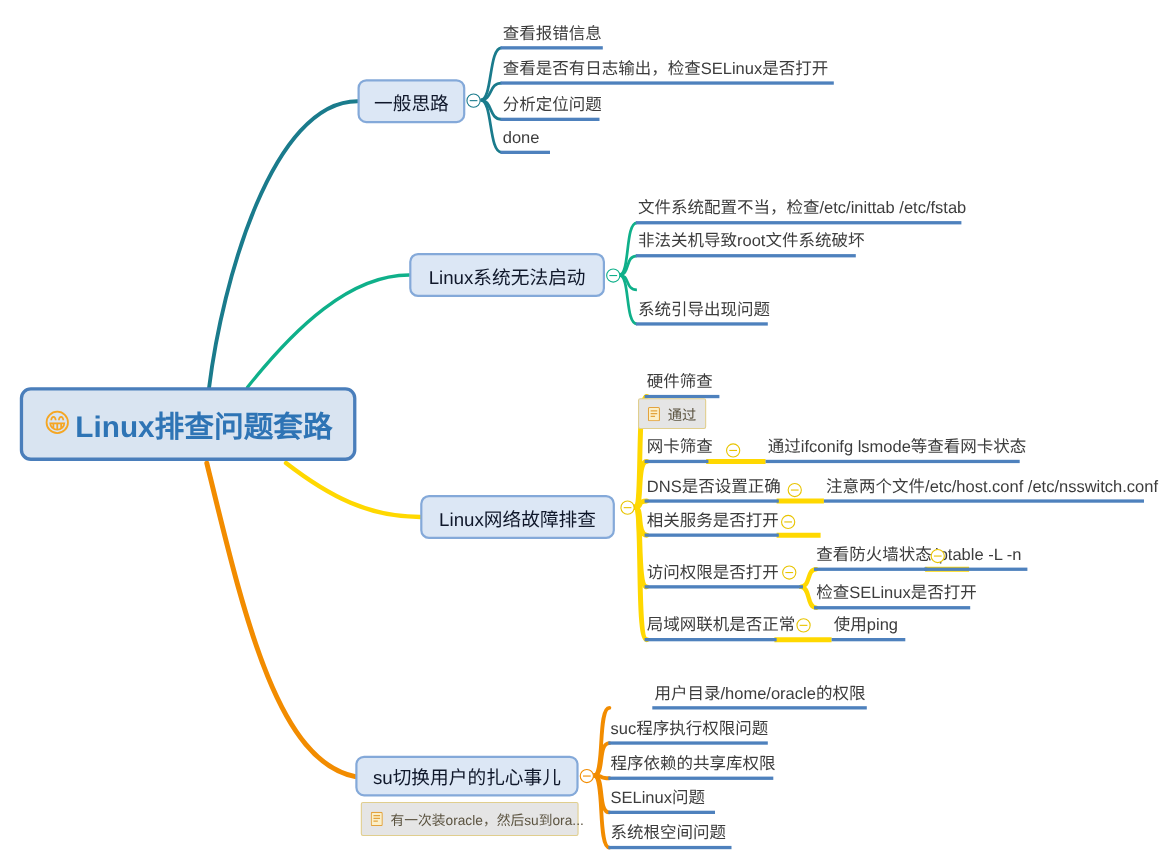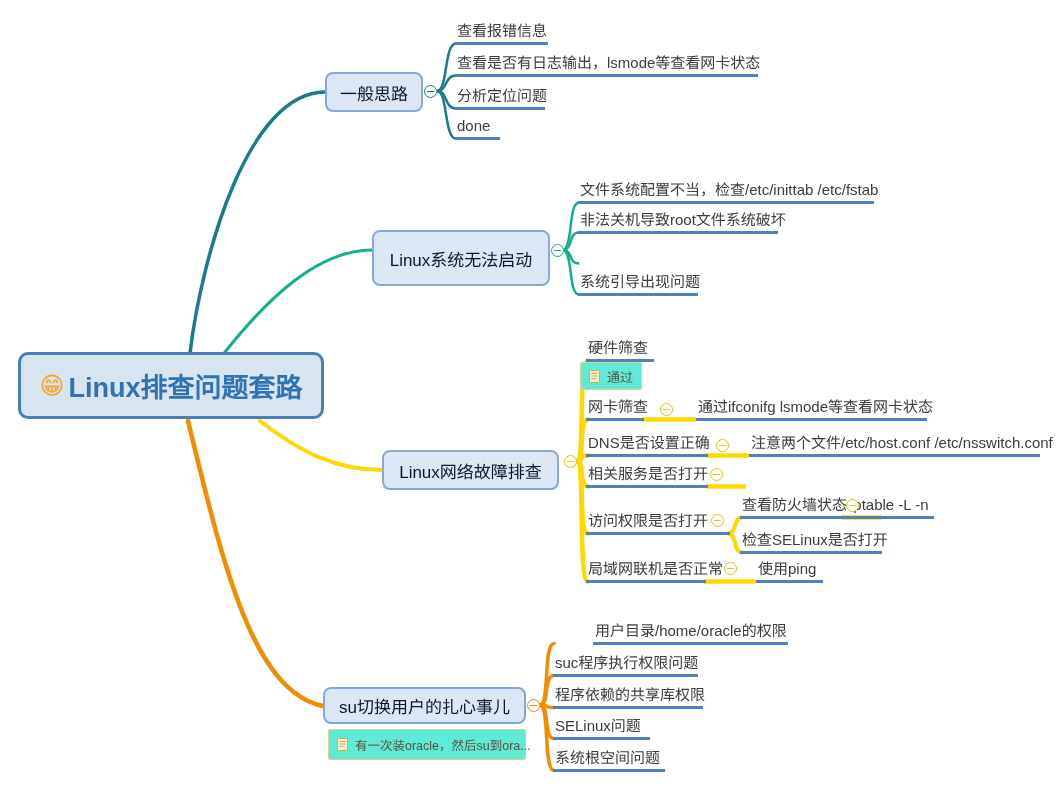--- a/index.html
+++ b/index.html
@@ -27,21 +27,21 @@
   }
   .cicon{
     position:absolute;width:13px;height:13px;box-sizing:border-box;
     border:1.5px solid currentColor;border-radius:50%;background:#fff;z-index:3;
   }
   .cicon::after{
     content:"";position:absolute;left:2px;right:2px;top:calc(50% - 1px);height:1.5px;
     background:currentColor;
   }
   .note{
-    position:absolute;box-sizing:border-box;background:#5eead4;border:1px solid #E0CE8E;
+    position:absolute;box-sizing:border-box;background:#e5e5e5;border:1px solid #E0CE8E;
     border-radius:2px;display:flex;align-items:center;gap:7px;padding:0 8px;
     font-size:12.5px;color:#5B5340;white-space:nowrap;z-index:2;
   }
   .note .nicon{display:inline-flex;}
 </style>
 </head>
 <body>
 
 <div class="canvas">
 
@@ -96,37 +96,37 @@
       <path d="M540,705 C550,705 543,770.5 554,770.5"></path>
     </g>
   </svg>
 
   <div class="central">
     <span class="emo">😁</span>
     <span>Linux排查问题套路</span>
   </div>
 
   <div class="bnode" style="left:325px;top:72px;width:98px;height:40px;">一般思路</div>
-  <div class="bnode" style="left:372px;top:230px;width:178px;height:56px;">Linux系统无法启动</div>
+  <div class="bnode" style="left:372px;top:230px;width:178px;height:40px;">Linux系统无法启动</div>
   <div class="bnode" style="left:382px;top:450px;width:177px;height:40px;">Linux网络故障排查</div>
   <div class="bnode" style="left:323px;top:687px;width:203px;height:37px;">su切换用户的扎心事儿</div>
 
   <div class="cicon" style="left:424px;top:85px;color:#1A7B8C;"></div>
   <div class="cicon" style="left:551px;top:244px;color:#0FB08A;"></div>
   <div class="cicon" style="left:564px;top:455px;color:#E8C400;"></div>
   <div class="cicon" style="left:527px;top:699px;color:#F28C00;"></div>
   <div class="cicon" style="left:660px;top:403px;color:#E8C400;"></div>
   <div class="cicon" style="left:716px;top:439px;color:#E8C400;"></div>
   <div class="cicon" style="left:710px;top:468px;color:#E8C400;"></div>
   <div class="cicon" style="left:711px;top:514px;color:#E8C400;"></div>
   <div class="cicon" style="left:846px;top:499px;color:#E8C400;"></div>
   <div class="cicon" style="left:724px;top:562px;color:#E8C400;"></div>
 
   <div class="leaf" style="left:455px;top:21px;width:93px;">查看报错信息</div>
-  <div class="leaf" style="left:455px;top:53px;width:303px;">查看是否有日志输出，lsmode等查看网卡状态</div>
+  <div class="leaf" style="left:455px;top:53px;width:303px;">查看是否有日志输出，检查SELinux是否打开</div>
   <div class="leaf" style="left:455px;top:86px;width:90px;">分析定位问题</div>
   <div class="leaf" style="left:455px;top:116px;width:45px;">done</div>
 
   <div class="leaf" style="left:578px;top:210px;width:200px;">非法关机导致root文件系统破坏</div>
   <div class="leaf" style="left:578px;top:180px;width:296px;">文件系统配置不当，检查/etc/inittab /etc/fstab</div>
   <div class="leaf" style="left:578px;top:272px;width:120px;">系统引导出现问题</div>
 
   <div class="leaf" style="left:586px;top:338px;width:68px;">硬件筛查</div>
   <div class="leaf" style="left:586px;top:397px;width:58px;">网卡筛查</div>
   <div class="leaf" style="left:696px;top:397px;width:231px;">通过ifconifg lsmode等查看网卡状态</div>

